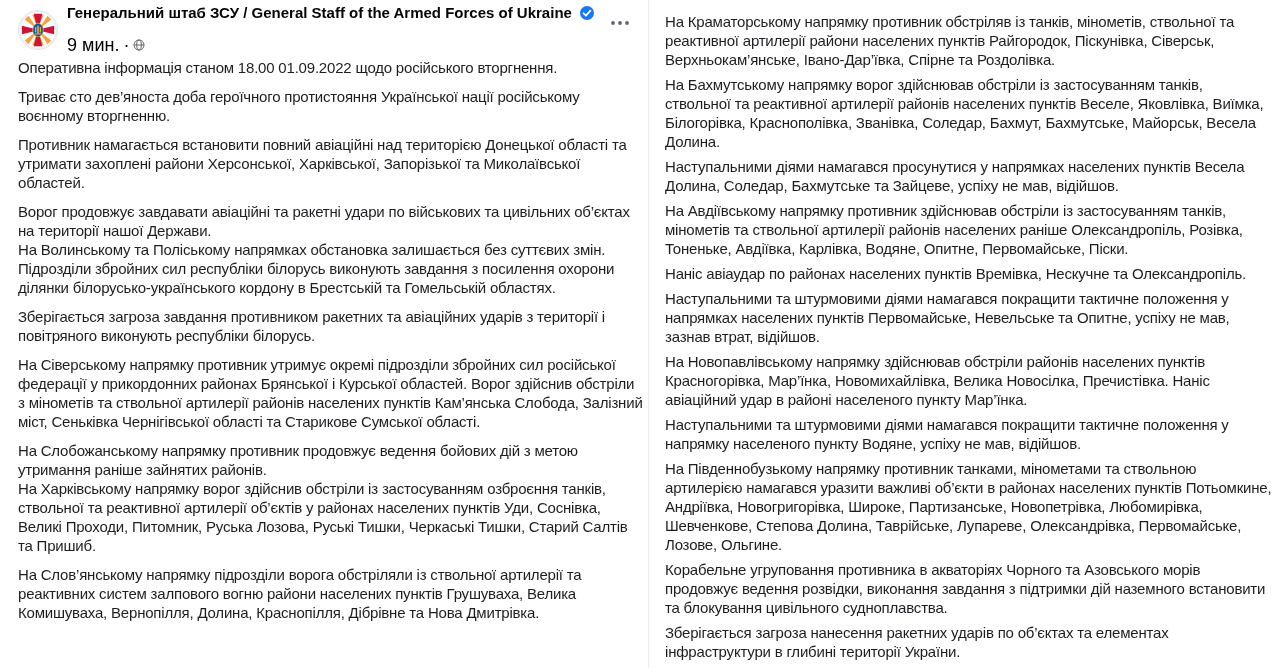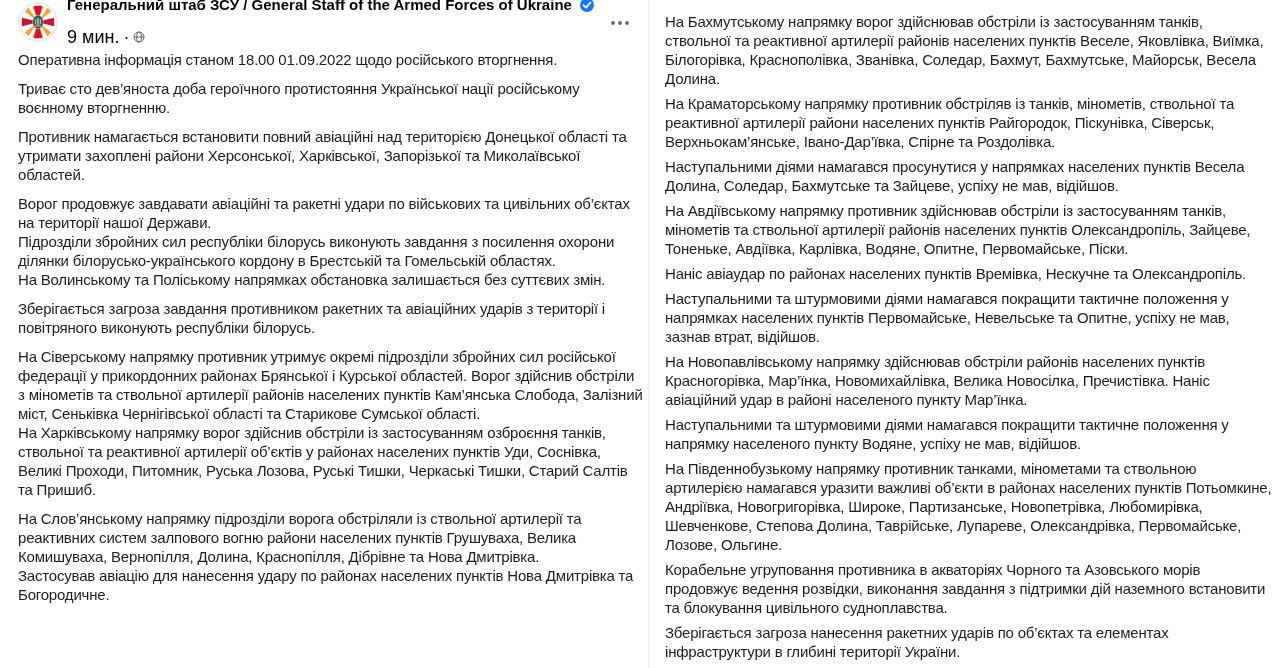--- a/index.html
+++ b/index.html
@@ -6,21 +6,21 @@
   body{
     width:1280px;height:668px;overflow:hidden;background:#ffffff;
     font-family:"Liberation Sans","DejaVu Sans",sans-serif;color:#1c1e21;
   }
   .post{display:flex;height:100%;}
   .col{box-sizing:border-box;overflow:hidden;}
   .col-left{width:648px;padding:0 4px 0 18px;}
   .col-divider{width:1px;background:#ececec;height:100%;}
   .col-right{flex:1;padding:10px 8px 0 16px;}
 
-  .post-header{position:relative;display:flex;align-items:center;padding-top:0;height:44px;}
+  .post-header{position:relative;display:flex;align-items:center;padding-top:8px;height:44px;}
   .avatar{width:40px;height:40px;border-radius:50%;border:1px solid #e4e6eb;box-sizing:border-box;
     background:#fff;flex-shrink:0;overflow:hidden;cursor:pointer;}
   .avatar svg{display:block;width:100%;height:100%;}
   .header-text{margin-left:9px;min-width:0;}
   .name-row{white-space:nowrap;}
   .page-name{font-weight:700;font-size:15px;color:#050505;cursor:pointer;}
   .verified{display:inline-block;margin-left:4px;vertical-align:-2px;}
   .meta-row{display:flex;align-items:center;gap:4px;font-size:18px;color:#000000;margin-top:11px;}
   .meta-row .timestamp{cursor:pointer;}
   .more{position:absolute;top:8px;right:8px;padding:4px 6px;cursor:pointer;border-radius:4px;}
@@ -95,39 +95,39 @@
           <circle cx="17" cy="3" r="1.9" fill="#606770"></circle>
         </svg>
       </div>
     </div>
 
     <div class="post-body">
       <p>Оперативна інформація станом 18.00 01.09.2022 щодо російського вторгнення.</p>
       <p>Триває сто дев’яноста доба героїчного протистояння Української нації російському воєнному вторгненню.</p>
       <p>Противник намагається встановити повний авіаційні над територією Донецької області та утримати захоплені райони Херсонської, Харківської, Запорізької та Миколаївської областей.</p>
       <p>Ворог продовжує завдавати авіаційні та ракетні удари по військових та цивільних об’єктах на території нашої Держави.</p>
+      <p class="tight">На Волинському та Поліському напрямках обстановка залишається без суттєвих змін.</p>
       <p class="tight">Підрозділи збройних сил республіки білорусь виконують завдання з посилення охорони ділянки білорусько-українського кордону в Брестській та Гомельській областях.</p>
-      <p class="tight">На Волинському та Поліському напрямках обстановка залишається без суттєвих змін.</p>
       <p>Зберігається загроза завдання противником ракетних та авіаційних ударів з території і повітряного виконують республіки білорусь.</p>
       <p>На Сіверському напрямку противник утримує окремі підрозділи збройних сил російської федерації у прикордонних районах Брянської і Курської областей. Ворог здійснив обстріли з мінометів та ствольної артилерії районів населених пунктів Кам’янська Слобода, Залізний міст, Сеньківка Чернігівської області та Старикове Сумської області.</p>
+      <p>На Слобожанському напрямку противник продовжує ведення бойових дій  з метою утримання раніше зайнятих районів.</p>
       <p class="tight">На Харківському напрямку ворог здійснив обстріли із застосуванням озброєння танків, ствольної та реактивної артилерії об’єктів у районах населених пунктів Уди, Соснівка, Великі Проходи, Питомник, Руська Лозова, Руські Тишки, Черкаські Тишки, Старий Салтів та Пришиб.</p>
       <p>На Слов’янському напрямку підрозділи ворога обстріляли із ствольної артилерії та реактивних систем залпового вогню райони населених пунктів Грушуваха, Велика Комишуваха, Вернопілля, Долина, Краснопілля, Дібрівне та Нова Дмитрівка.</p>
-      <p class="tight">Застосував авіацію для нанесення удару по районах населених пунктів Нова Дмитрівка та Богородичне.</p>
 
     </div>
   </div>
 
   <div class="col-divider"></div>
 
   <div class="col col-right">
     <div class="post-body">
+      <p>На Краматорському напрямку противник обстріляв із танків, мінометів, ствольної та реактивної артилерії райони населених пунктів Райгородок, Піскунівка, Сіверськ, Верхньокам’янське, Івано-Дар’ївка, Спірне та Роздолівка.</p>
       <p>На Бахмутському напрямку ворог здійснював обстріли із застосуванням танків, ствольної та реактивної артилерії районів населених пунктів Веселе, Яковлівка, Виїмка, Білогорівка, Краснополівка, Званівка, Соледар, Бахмут, Бахмутське, Майорськ, Весела Долина.</p>
-      <p>На Краматорському напрямку противник обстріляв із танків, мінометів, ствольної та реактивної артилерії райони населених пунктів Райгородок, Піскунівка, Сіверськ, Верхньокам’янське, Івано-Дар’ївка, Спірне та Роздолівка.</p>
       <p>Наступальними діями намагався просунутися у напрямках населених пунктів Весела Долина, Соледар, Бахмутське та Зайцеве, успіху не мав, відійшов.</p>
-      <p>На Авдіївському напрямку противник здійснював обстріли із застосуванням танків, мінометів та ствольної артилерії районів населених пунктів Олександропіль, Зайцеве, Тоненьке, Авдіївка, Карлівка, Водяне, Опитне, Первомайське, Піски.</p>
+      <p>На Авдіївському напрямку противник здійснював обстріли із застосуванням танків, мінометів та ствольної артилерії районів населених раніше Олександропіль, Розівка, Тоненьке, Авдіївка, Карлівка, Водяне, Опитне, Первомайське, Піски.</p>
       <p>Наніс авіаудар по районах населених пунктів Времівка, Нескучне та Олександропіль.</p>
       <p>Наступальними та штурмовими діями намагався покращити тактичне положення у напрямках населених пунктів Первомайське, Невельське та Опитне, успіху не мав, зазнав втрат, відійшов.</p>
       <p>На Новопавлівському напрямку здійснював обстріли районів населених пунктів Красногорівка, Мар’їнка, Новомихайлівка, Велика Новосілка, Пречистівка. Наніс авіаційний удар в районі населеного пункту Мар’їнка.</p>
       <p>Наступальними та штурмовими діями намагався покращити тактичне положення у напрямку населеного пункту Водяне, успіху не мав, відійшов.</p>
       <p>На Південнобузькому напрямку противник танками, мінометами та ствольною артилерією намагався уразити важливі об’єкти в районах населених пунктів Потьомкине, Андріївка, Новогригорівка, Широке, Партизанське, Новопетрівка, Любомирівка, Шевченкове, Степова Долина, Таврійське, Лупареве, Олександрівка, Первомайське, Лозове, Ольгине.</p>
       <p>Корабельне угруповання противника в акваторіях Чорного та Азовського морів продовжує ведення розвідки, виконання завдання з підтримки дій наземного встановити та блокування цивільного судноплавства.</p>
       <p>Зберігається загроза нанесення ракетних ударів по об’єктах та елементах інфраструктури в глибині території України.</p>
     </div>
   </div>
 

